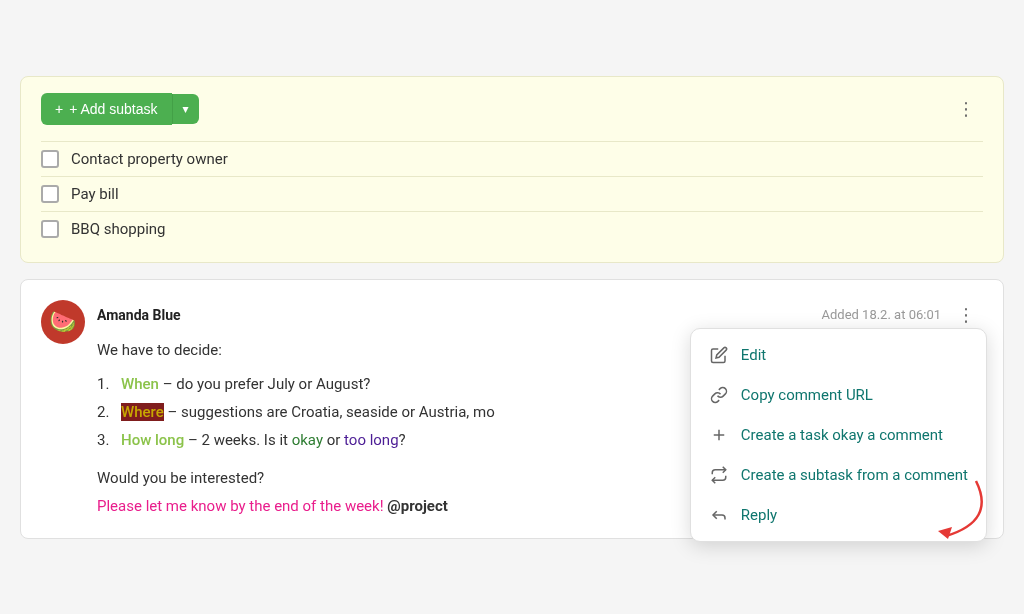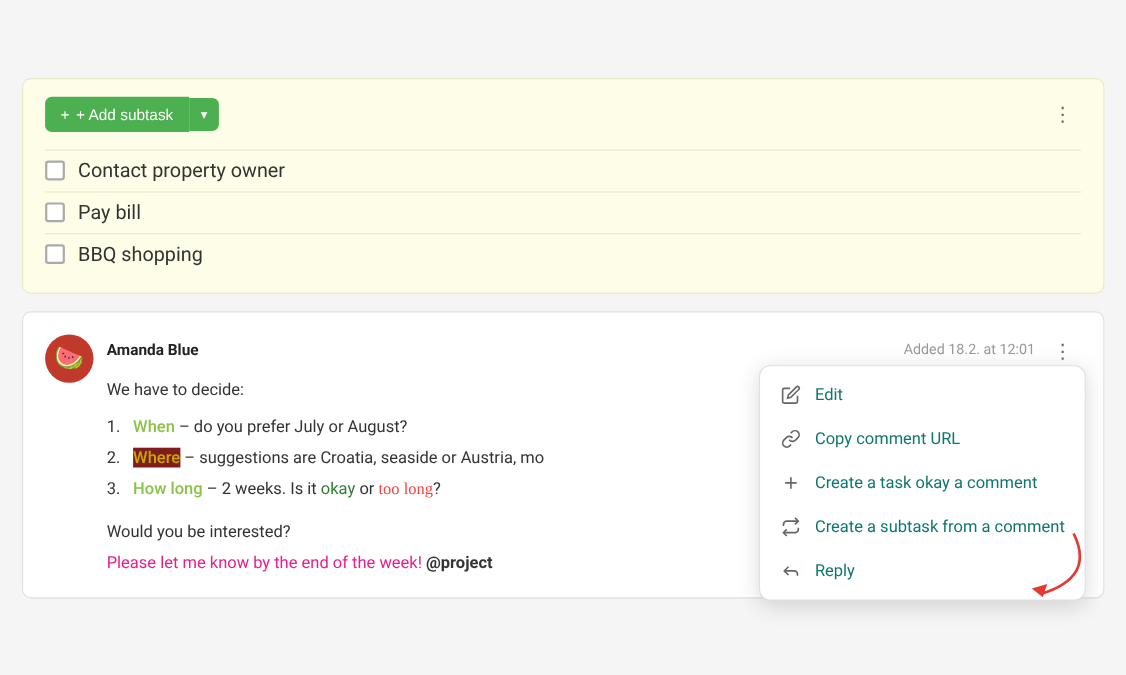--- a/index.html
+++ b/index.html
@@ -80,21 +80,21 @@
     .subtask-checkbox {
       width: 18px;
       height: 18px;
       border: 2px solid #aaa;
       border-radius: 3px;
       flex-shrink: 0;
       background: white;
       cursor: pointer;
     }
     .subtask-label {
-      font-size: 18px;
+      font-size: 15px;
       color: #333;
     }
 
     
     .comment-section {
       background: white;
       border: 1px solid #e0e0e0;
       border-radius: 8px;
       padding: 20px;
       position: relative;
@@ -264,21 +264,21 @@
     </div>
   </div>
 
   <div class="comment-section">
     <div class="comment-header">
       <div class="avatar">🍉</div>
       <div class="comment-body">
         <div class="comment-meta">
           <span class="comment-author">Amanda Blue</span>
           <div style="display:flex;align-items:center;gap:8px;">
-            <span class="comment-timestamp">Added 18.2. at 12:01</span>
+            <span class="comment-timestamp">Added 18.2. at 06:01</span>
             <button class="three-dots-btn">⋮</button>
           </div>
         </div>
 
         <div class="comment-content">
           <div class="heading">We have to decide:</div>
 
           <ol class="comment-list" style="list-style:none;padding-left:0;">
             <li>
               <span class="list-num">1.</span>
@@ -288,21 +288,21 @@
             </li>
             <li>
               <span class="list-num">2.</span>
               <span>
                 <span style="color:#c8a800;background:#7f1d1d;font-weight:500;">Where</span><span class="text-normal"> – suggestions are Croatia, seaside or Austria, mo</span>
               </span>
             </li>
             <li>
               <span class="list-num">3.</span>
               <span>
-                <span style="color:#8bc34a;font-weight:500;">How long</span><span class="text-normal"> – 2 weeks. Is it </span><span style="color:#2e7d32;">okay</span><span class="text-normal"> or </span><span style="color:#ef4444;font-family:Liberation Serif, serif;">too long</span><span class="text-normal">?</span>
+                <span style="color:#8bc34a;font-weight:500;">How long</span><span class="text-normal"> – 2 weeks. Is it </span><span style="color:#2e7d32;">okay</span><span class="text-normal"> or </span><span style="color:#4c1d95;">too long</span><span class="text-normal">?</span>
               </span>
             </li>
           </ol>
 
           <div class="comment-bottom">
             <div class="interested-text">Would you be interested?</div>
             <div class="cta-text">
               <span style="color:#e91e8c;">Please let me know by the end of the week!</span><span style="font-weight:700;color:#333;"> @project</span>
             </div>
           </div>

